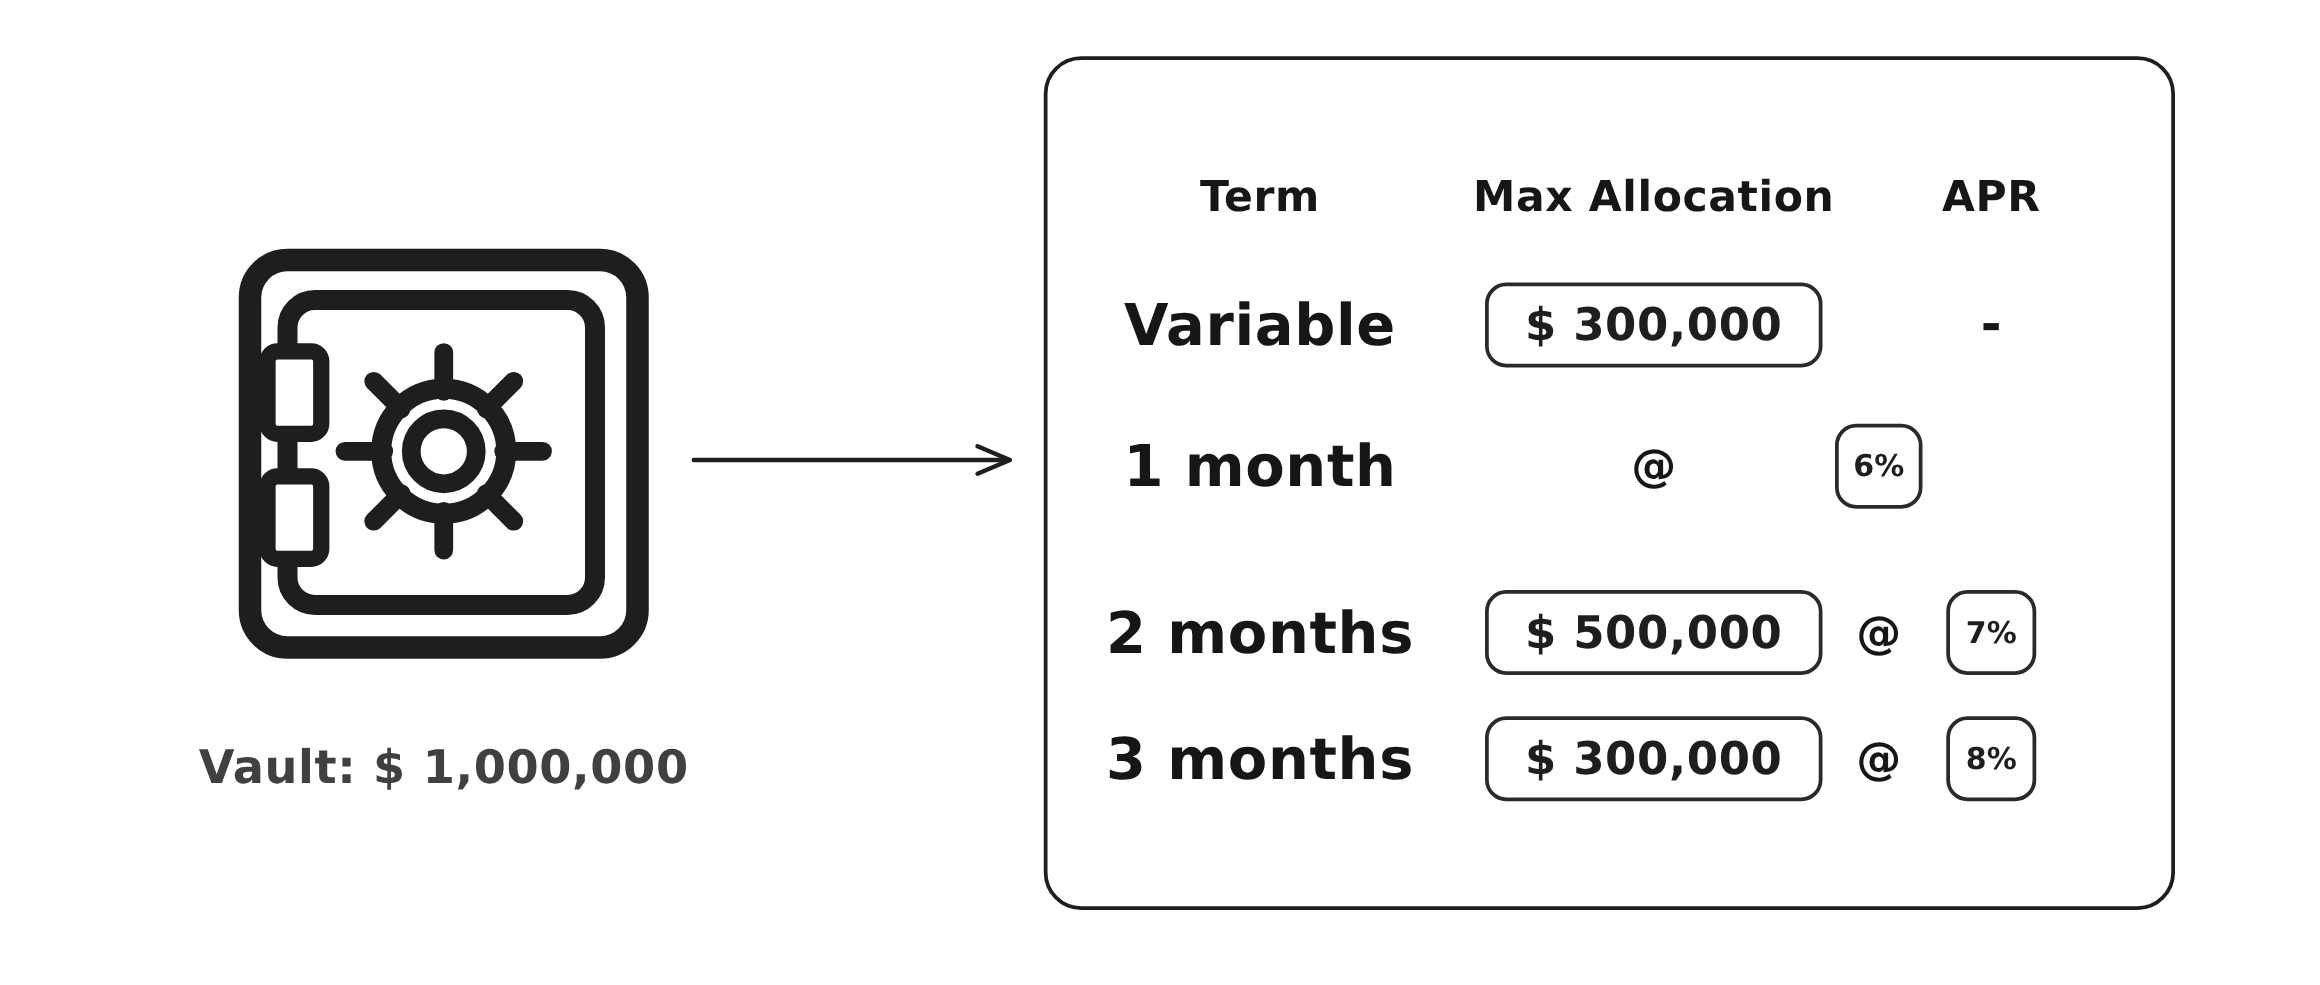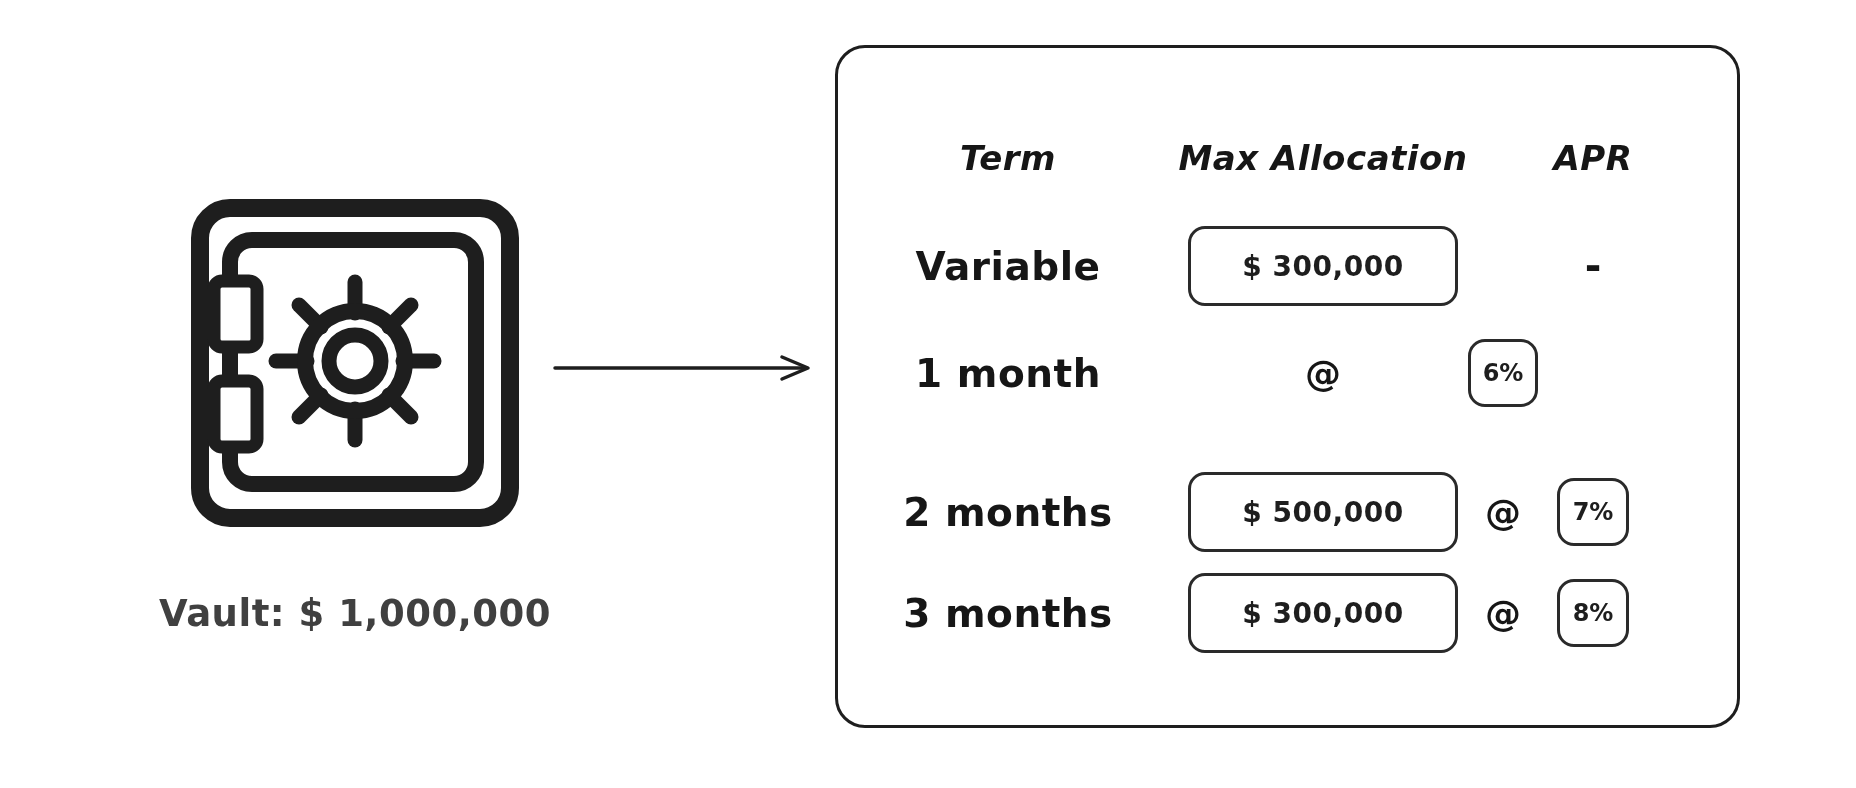--- a/index.html
+++ b/index.html
@@ -49,36 +49,35 @@
   .data-row-1 { top: 291px; height: 68px; }
   .data-row-2 { top: 424px; height: 68px; }
   .data-row-3 { top: 525px; height: 68px; }
 
   .col-header {
     text-align: center;
     font-size: 34px;
     font-weight: 600;
     letter-spacing: 0.5px;
     color: #161616;
-    font-style: italic;
   }
   .term-label {
     text-align: center;
-    font-size: 39px;
+    font-size: 46px;
     font-weight: 600;
     letter-spacing: 0.5px;
     color: #161616;
   }
   .alloc-cell { display: flex; justify-content: center; }
   .alloc-box {
-    width: 270px; height: 80px;
+    width: 270px; height: 68px;
     border: 3px solid #2a2a2a;
     border-radius: 17px;
     display: flex; align-items: center; justify-content: center;
-    font-size: 28px;
+    font-size: 36px;
     font-weight: 600;
     letter-spacing: 0.5px;
     background: #ffffff;
   }
   .at-cell {
     text-align: center;
     font-size: 36px;
     font-weight: 700;
     color: #161616;
   }

